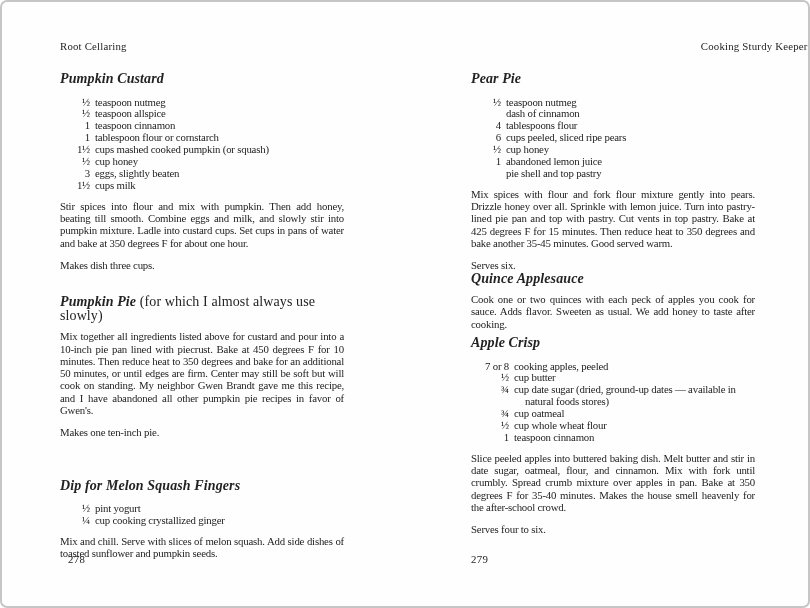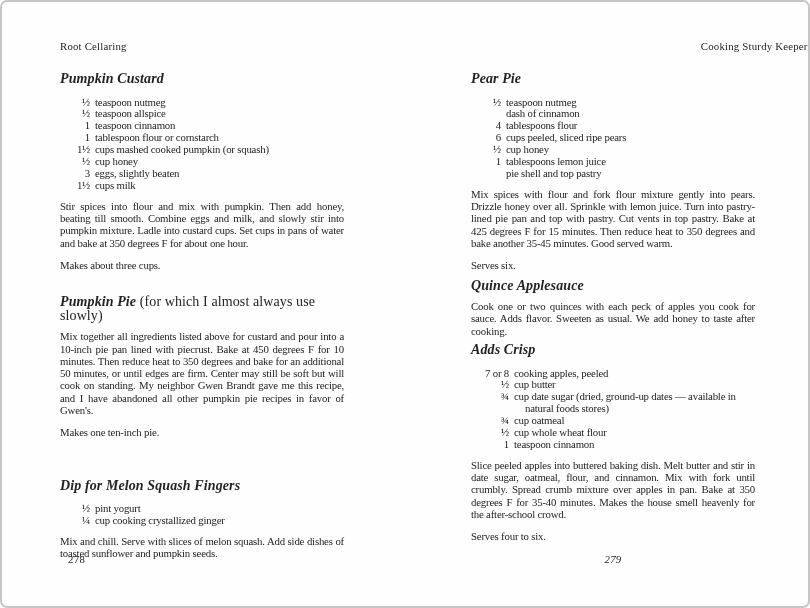--- a/index.html
+++ b/index.html
@@ -33,21 +33,21 @@
     font-size: 10.8px;
     line-height: 13px;
     height: 13px;
     letter-spacing: 0.2px;
   }
   .page-right .running-head { text-align: right; }
 
   section.recipe { margin-top: 19px; }
   .page-left  section.recipe:nth-of-type(2) { margin-top: 24px; }
   .page-left  section.recipe:nth-of-type(3) { margin-top: 40px; }
-  .page-right section.recipe:nth-of-type(2) { margin-top: 7px; }
+  .page-right section.recipe:nth-of-type(2) { margin-top: 0; }
   .page-right section.recipe:nth-of-type(3) { margin-top: 6px; }
 
   h3.recipe-title {
     margin: 0;
     font-size: 14px;
     line-height: 13.5px;
     font-weight: bold;
     font-style: italic;
     letter-spacing: 0.1px;
   }
@@ -98,21 +98,21 @@
     letter-spacing: -0.2px;
   }
 
   .folio {
     position: absolute;
     top: 551px;
     font-size: 10.8px;
     letter-spacing: 0.3px;
   }
   .page-left  .folio { left: 66px; }
-  .page-right .folio { left: 64px; width: 284px; text-align: center; font-style: italic; }
+  .page-right .folio { left: 64px; width: 284px; text-align: left; }
 </style>
 </head>
 <body>
 
 <div class="book">
 
   <div class="page page-left">
     <div class="running-head">Root Cellaring</div>
     <div class="content" id="left-content">
         <section class="recipe">
@@ -145,21 +145,21 @@
             <li>
               <span class="qty">3</span>
               <span class="ing">eggs, slightly beaten</span>
             </li>
             <li>
               <span class="qty">1½</span>
               <span class="ing">cups milk</span>
             </li>
           </ul>
           <p class="instructions">Stir spices into flour and mix with pumpkin. Then add honey, beating till smooth. Combine eggs and milk, and slowly stir into pumpkin mixture. Ladle into custard cups. Set cups in pans of water and bake at 350 degrees F for about one hour.</p>
-          <p class="yield">Makes about three cups.</p>
+          <p class="yield">Makes dish three cups.</p>
         </section>
         <section class="recipe">
           <h3 class="recipe-title"><span class="title-main">Pumpkin Pie</span><span class="title-suffix"> (for which I almost always use slowly)</span></h3>
           <p class="instructions">Mix together all ingredients listed above for custard and pour into a 10-inch pie pan lined with piecrust. Bake at 450 degrees F for 10 minutes. Then reduce heat to 350 degrees and bake for an additional 50 minutes, or until edges are firm. Center may still be soft but will cook on standing. My neighbor Gwen Brandt gave me this recipe, and I have abandoned all other pumpkin pie recipes in favor of Gwen's.</p>
           <p class="yield">Makes one ten-inch pie.</p>
         </section>
         <section class="recipe">
           <h3 class="recipe-title"><span class="title-main">Dip for Melon Squash Fingers</span></h3>
           <ul class="ingredients">
             <li>
@@ -198,36 +198,36 @@
             <li>
               <span class="qty">6</span>
               <span class="ing">cups peeled, sliced ripe pears</span>
             </li>
             <li>
               <span class="qty">½</span>
               <span class="ing">cup honey</span>
             </li>
             <li>
               <span class="qty">1</span>
-              <span class="ing">tablespoons lemon juice</span>
+              <span class="ing">abandoned lemon juice</span>
             </li>
             <li>
               <span class="qty"></span>
               <span class="ing">pie shell and top pastry</span>
             </li>
           </ul>
           <p class="instructions">Mix spices with flour and fork flour mixture gently into pears. Drizzle honey over all. Sprinkle with lemon juice. Turn into pastry-lined pie pan and top with pastry. Cut vents in top pastry. Bake at 425 degrees F for 15 minutes. Then reduce heat to 350 degrees and bake another 35-45 minutes. Good served warm.</p>
           <p class="yield">Serves six.</p>
         </section>
         <section class="recipe">
           <h3 class="recipe-title"><span class="title-main">Quince Applesauce</span></h3>
           <p class="instructions">Cook one or two quinces with each peck of apples you cook for sauce. Adds flavor. Sweeten as usual. We add honey to taste after cooking.</p>
         </section>
         <section class="recipe">
-          <h3 class="recipe-title"><span class="title-main">Adds Crisp</span></h3>
+          <h3 class="recipe-title"><span class="title-main">Apple Crisp</span></h3>
           <ul class="ingredients">
             <li>
               <span class="qty">7 or 8</span>
               <span class="ing">cooking apples, peeled</span>
             </li>
             <li>
               <span class="qty">½</span>
               <span class="ing">cup butter</span>
             </li>
             <li>

